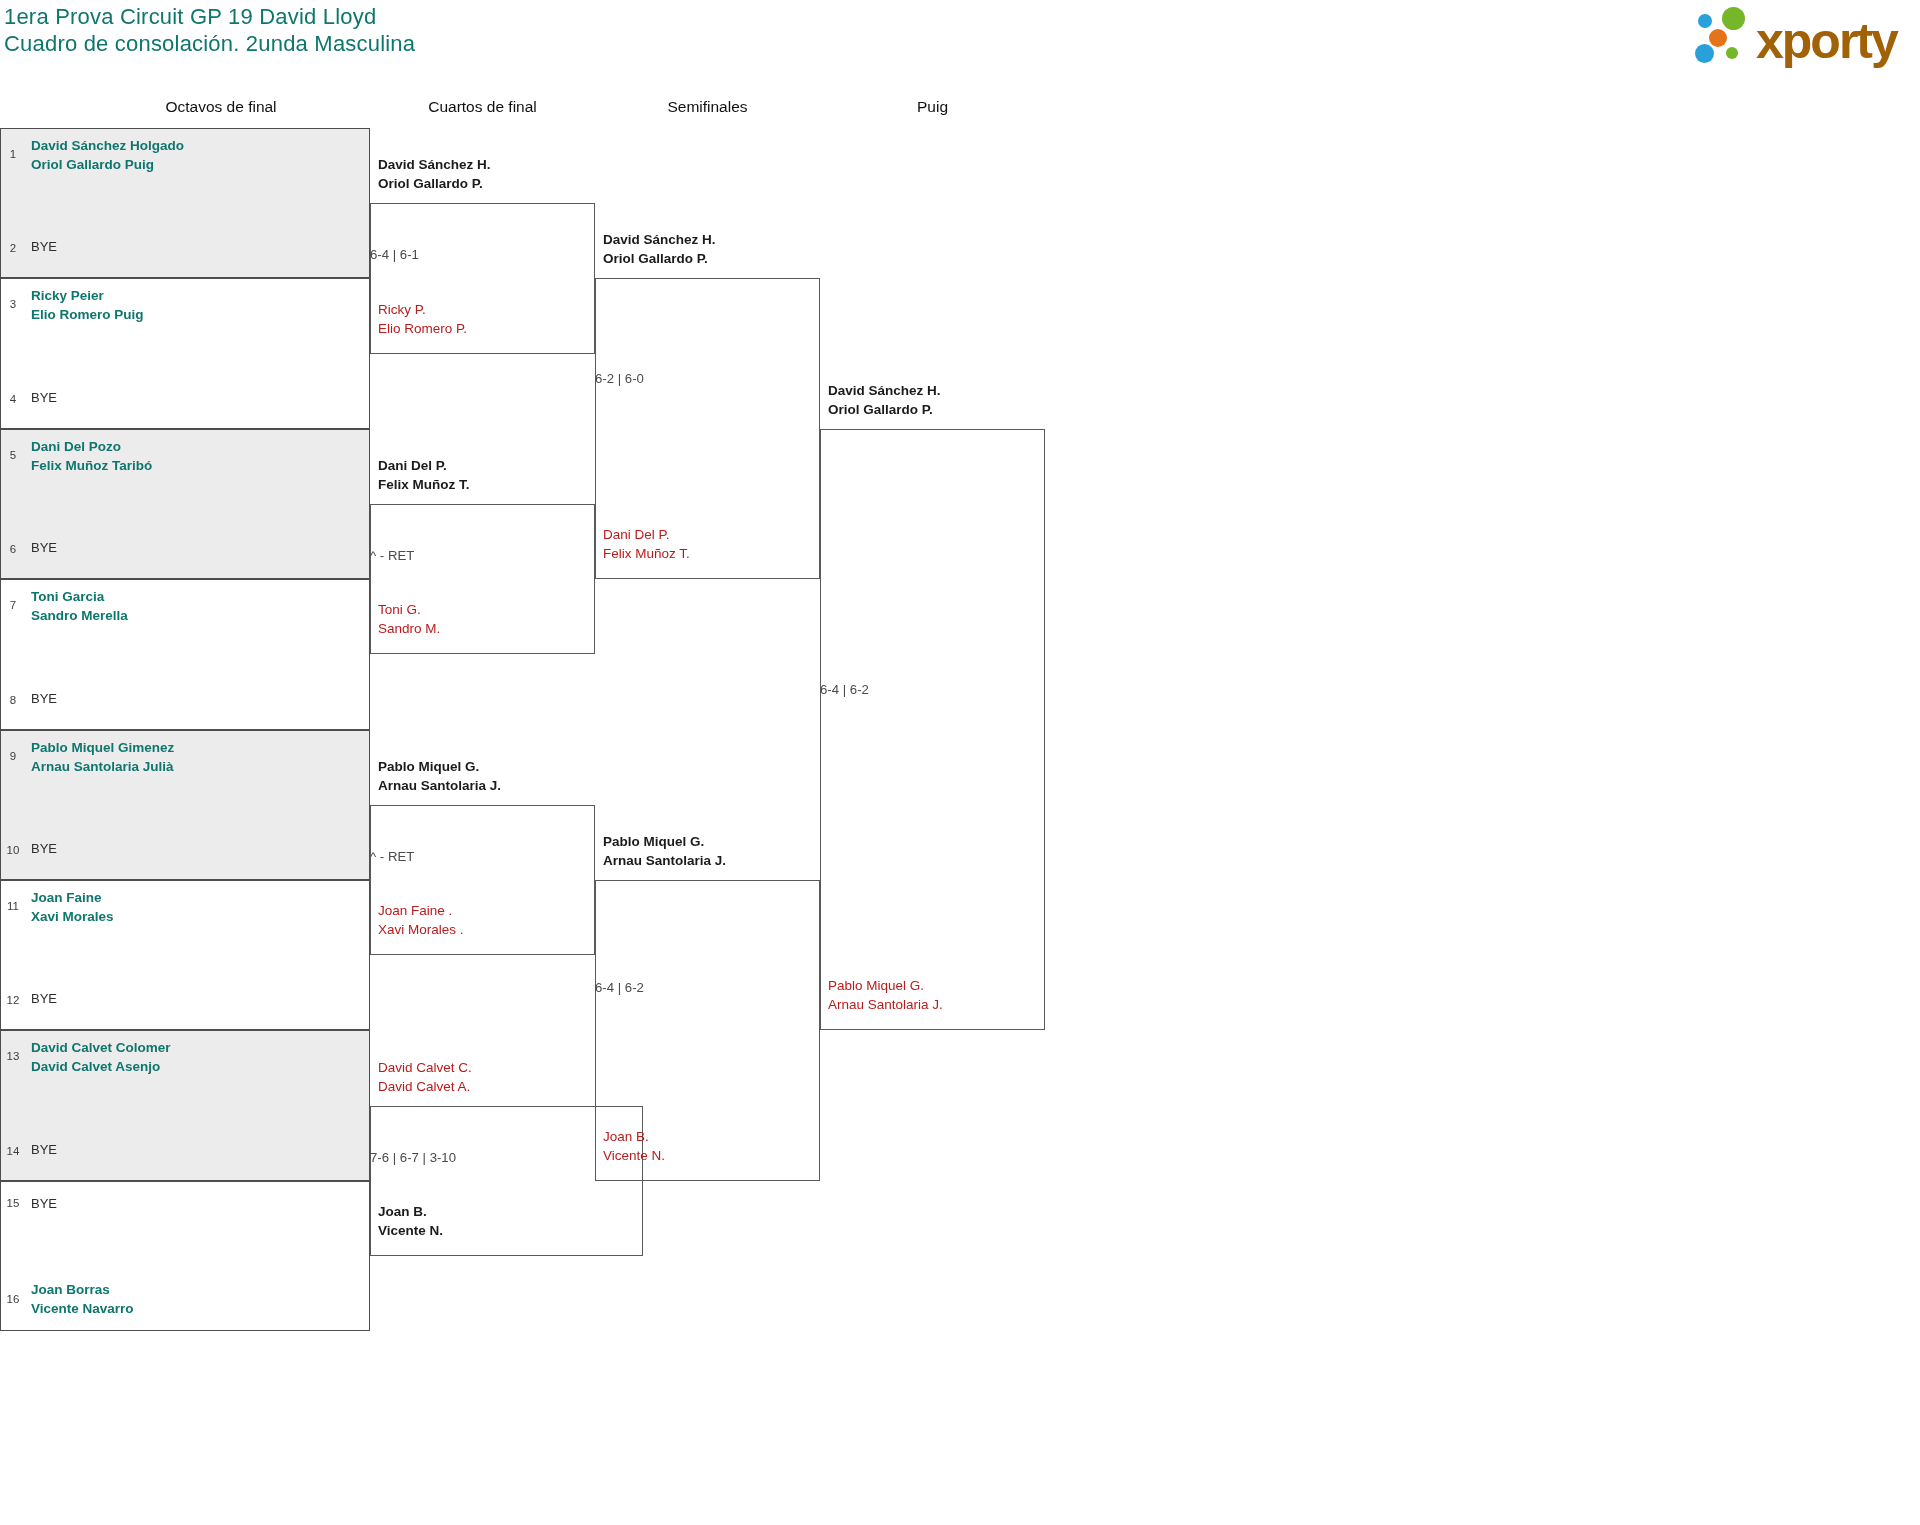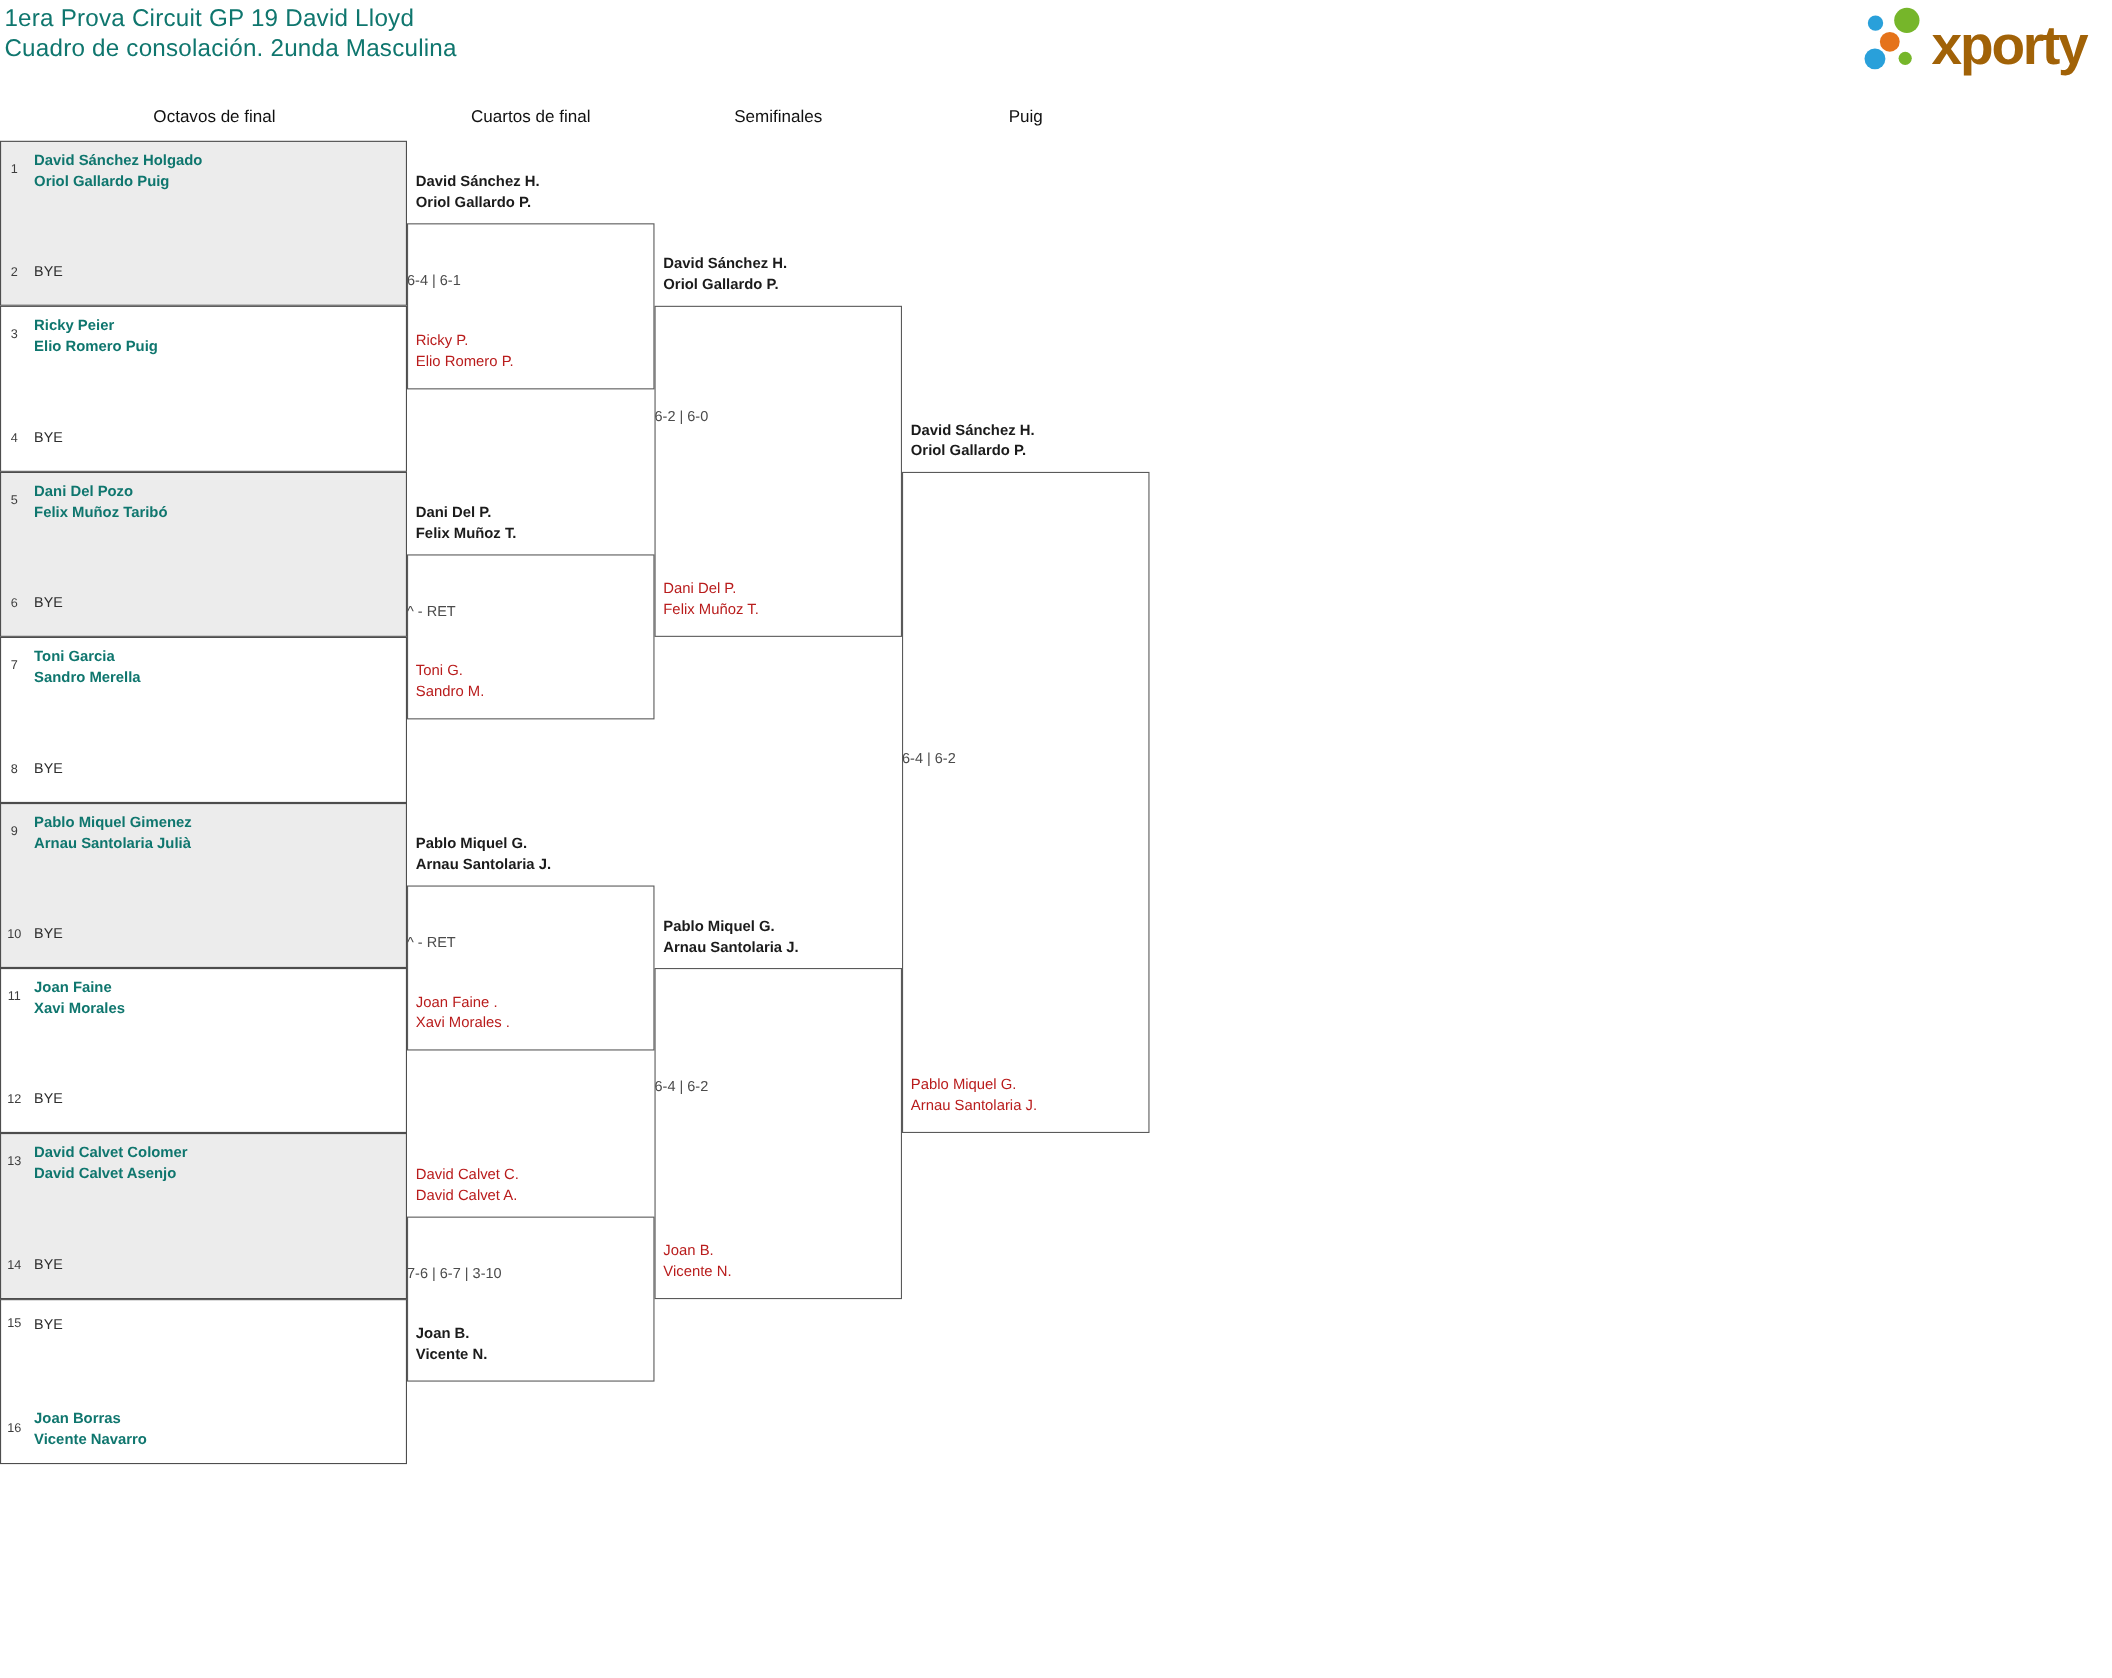--- a/index.html
+++ b/index.html
@@ -61,21 +61,21 @@
 
   <div>
     <span class="dot" style="left:1698px;top:14px;width:14px;height:14px;background:#29a0da;"></span>
     <span class="dot" style="left:1722px;top:7px;width:23px;height:23px;background:#76b62a;"></span>
     <span class="dot" style="left:1709px;top:29px;width:18px;height:18px;background:#e5731a;"></span>
     <span class="dot" style="left:1695px;top:44px;width:19px;height:19px;background:#29a0da;"></span>
     <span class="dot" style="left:1726px;top:47px;width:12px;height:12px;background:#76b62a;"></span>
     <span id="logo-text">xporty</span>
   </div>
 
-  <div class="colhead" style="left:10px;width:370px;">Octavos de final</div>
+  <div class="colhead" style="left:0;width:370px;padding-left:36px;">Octavos de final</div>
   <div class="colhead" style="left:370px;width:225px;">Cuartos de final</div>
   <div class="colhead" style="left:595px;width:225px;">Semifinales</div>
   <div class="colhead" style="left:820px;width:225px;">Puig</div>
 
   <div class="rbox gray" style="top:128px;height:150px;">
     <span class="num na">1</span>
     <div class="names top">
       <div>David Sánchez Holgado</div>
       <div>Oriol Gallardo Puig</div>
     </div>
@@ -185,21 +185,21 @@
       <div>Arnau Santolaria J.</div>
     </div>
     <div class="rect"></div>
     <div class="score" style="top:91px;">^ - RET</div>
     <div class="team botpos t-loser">
       <div>Joan Faine .</div>
       <div>Xavi Morales .</div>
     </div>
   </div>
 
-  <div class="match" style="left:370px;top:1058px;width:225px;height:198px;">
+  <div class="match" style="left:370px;top:1058px;width:225px;height:198px;padding-left:48px;">
     <div class="team toppos t-loser">
       <div>David Calvet C.</div>
       <div>David Calvet A.</div>
     </div>
     <div class="rect"></div>
     <div class="score" style="top:91px;">7-6 | 6-7 | 3-10</div>
     <div class="team botpos t-winner">
       <div>Joan B.</div>
       <div>Vicente N.</div>
     </div>

